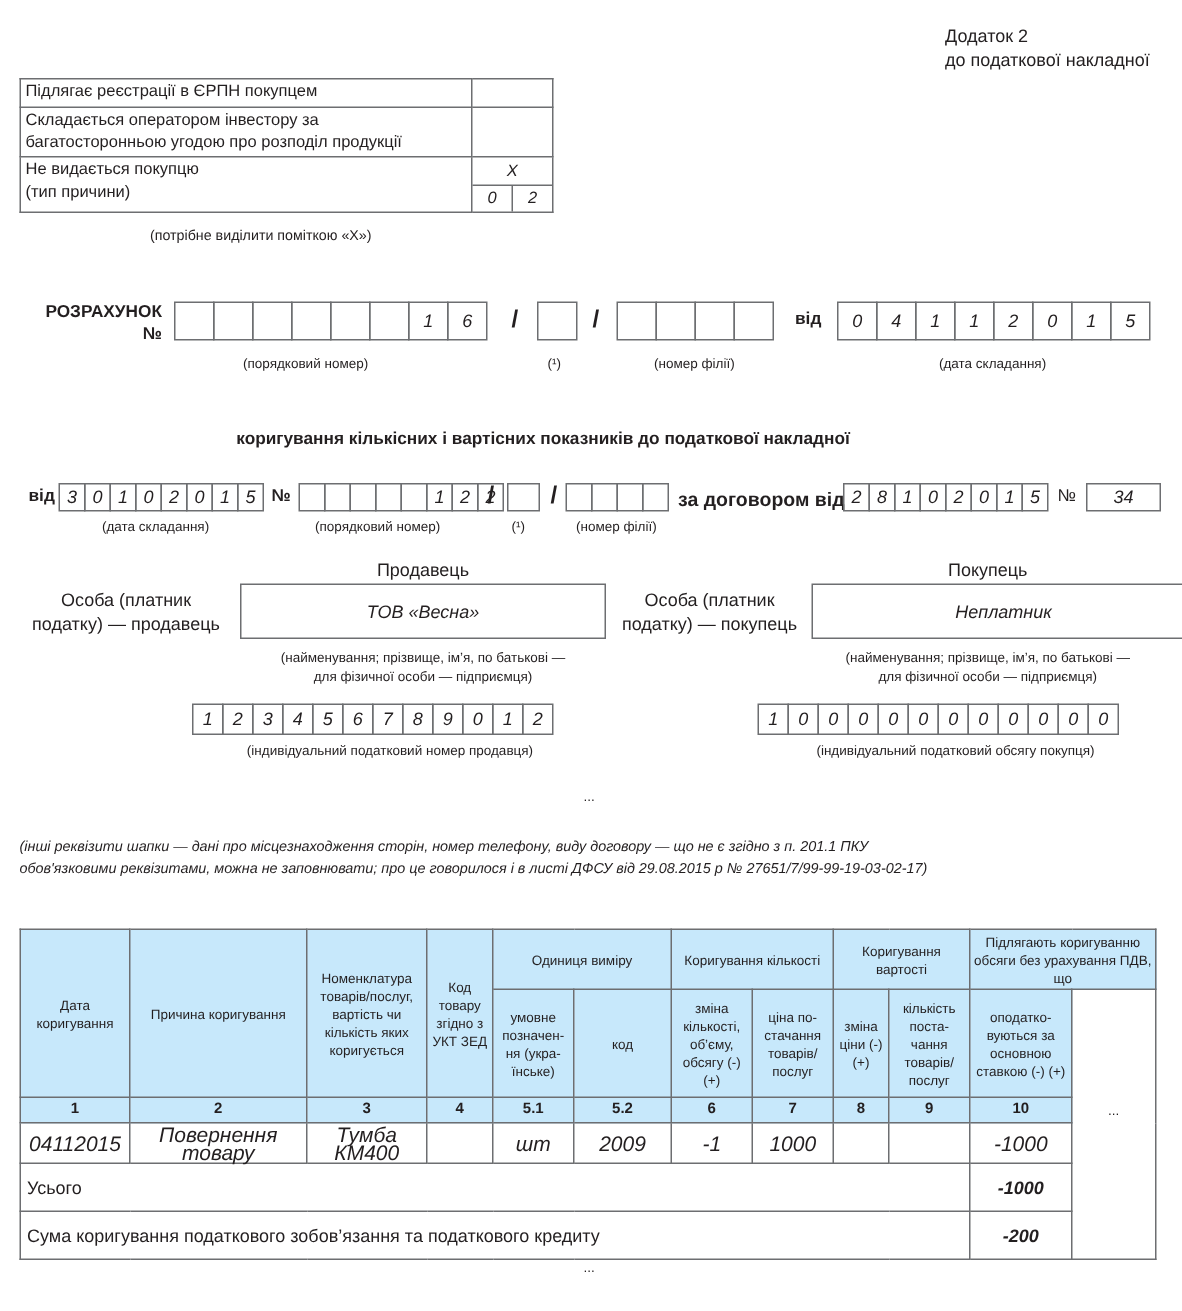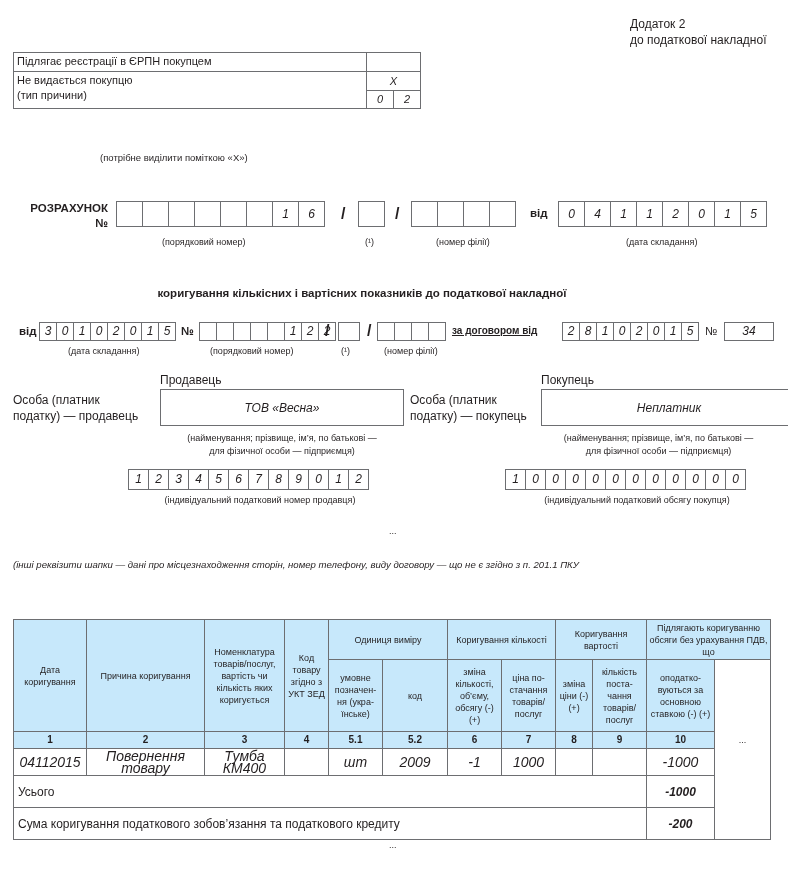--- a/index.html
+++ b/index.html
@@ -5,21 +5,21 @@
   * { box-sizing: border-box; margin: 0; padding: 0; }
   html, body { width: 788px; height: 874px; background: #ffffff; overflow: hidden; }
   body { position: relative; font-family: "Liberation Sans", "DejaVu Sans", sans-serif; color: #231f20; font-size: 11px; }
   .abs { position: absolute; }
   .bold { font-weight: bold; }
 
   
   #appendix { left: 630px; top: 16px; font-size: 12px; line-height: 16px; }
 
   
-  #reg-table { left: 13px; top: 52px; width: 408px; border-collapse: collapse; border-radius: 21px; }
+  #reg-table { left: 13px; top: 52px; width: 356px; border-collapse: collapse; border-radius: 21px; }
   #reg-table td { border: 1px solid #6d6e71; font-size: 11px; line-height: 15px; padding: 1px 3px; vertical-align: top; }
   #reg-table td.v { width: 54px; padding: 0; text-align: center; font-style: italic; }
   .split { display: flex; height: 100%; }
   .split span { flex: 1; text-align: center; font-style: italic; line-height: 17px; }
   .split span + span { border-left: 1px solid #6d6e71; }
   #reg-note { left: 100px; top: 152px; font-size: 9.5px; }
 
   
   .cells { display: flex; }
   .cell { border: 1px solid #6d6e71; margin-left: -1px; text-align: center; font-style: italic; }
@@ -27,21 +27,21 @@
 
   .big .cell { width: 27px; height: 26px; line-height: 24px; font-size: 12px; }
   .mid .cell { width: 18px; height: 19px; line-height: 17px; font-size: 12px; }
   .inn .cell { width: 21px; height: 21px; line-height: 19px; font-size: 12px; }
 
   .slash { font-weight: bold; font-size: 16px; }
   .cap { font-size: 9px; color: #231f20; }
 
   #title { left: 0; width: 724px; top: 287px; text-align: center; font-weight: bold; font-size: 11.5px; }
 
-  .party-label { font-size: 12px; text-align: left; line-height: 16px; }
+  .party-label { font-size: 12px; text-align: center; line-height: 16px; }
   .party-box { border: 1px solid #6d6e71; height: 37px; display: flex; align-items: center; justify-content: center; font-style: italic; font-size: 12px; }
   .party-note { font-size: 9px; text-align: center; line-height: 13px; }
 
   #footnote { left: 13px; top: 557px; font-size: 9.6px; font-style: italic; line-height: 15px; }
 
   
   #main-table { left: 13px; top: 619px; border-collapse: collapse; font-size: 9px; }
   #main-table td { border: 1px solid #6d6e71; text-align: center; vertical-align: middle; padding: 1px 2px; line-height: 12px; }
   #main-table .hd { background: #c7e8fb; }
   #main-table .num { font-weight: bold; font-size: 10px; height: 17px; }
@@ -57,20 +57,27 @@
 
 <div id="appendix" class="abs">
   <div>Додаток 2</div>
   <div>до податкової накладної</div>
 </div>
 
 <table id="reg-table" class="abs">
   <tbody>
       <tr>
     <td style="height:19px">Підлягає реєстрації в ЄРПН покупцем</td>
+    <td class="v"></td>
+  </tr>
+  <tr>
+    <td>
+      <div>Складається оператором інвестору за</div>
+      <div>багатосторонньою угодою про розподіл продукції</div>
+    </td>
     <td class="v"></td>
   </tr>
   <tr>
     <td>
       <div>Не видається покупцю</div>
       <div>(тип причини)</div>
     </td>
     <td class="v" style="padding:0">
       <div style="height:19px;line-height:19px;border-bottom:1px solid #6d6e71;">X</div>
       <div class="split" style="height:17px">
@@ -156,21 +163,21 @@
 </div>
 <div class="abs cap" style="left:341px;top:346px;">(¹)</div>
 <div class="abs slash" style="left:367px;top:322px;">/</div>
 <div class="abs cells mid" style="left:377px;top:322px;">
   <div class="cell"></div>
   <div class="cell"></div>
   <div class="cell"></div>
   <div class="cell"></div>
 </div>
 <div class="abs cap" style="left:384px;top:346px;">(номер філії)</div>
-<div class="abs bold" style="left:452px;top:325px;font-size:10px;text-decoration:underline;">за договором від</div>
+<div class="abs bold" style="left:452px;top:325px;font-size:13px;">за договором від</div>
 <div class="abs cells mid" style="left:562px;top:322px;">
   <div class="cell">2</div>
   <div class="cell">8</div>
   <div class="cell">1</div>
   <div class="cell">0</div>
   <div class="cell">2</div>
   <div class="cell">0</div>
   <div class="cell">1</div>
   <div class="cell">5</div>
 </div>
@@ -228,20 +235,21 @@
   <div class="cell">0</div>
   <div class="cell">0</div>
   <div class="cell">0</div>
 </div>
 <div class="abs party-note" style="left:505px;top:494px;width:264px;">(індивідуальний податковий обсягу покупця)</div>
 
 <div class="abs dots" style="left:389px;top:526px;">...</div>
 
 <div id="footnote" class="abs">
   <div>(інші реквізити шапки —  дані про місцезнаходження сторін, номер телефону, виду договору — що не є згідно з п. 201.1 ПКУ</div>
+  <div>обов'язковими реквізитами, можна не заповнювати; про це говорилося і в листі ДФСУ від 29.08.2015 р № 27651/7/99-99-19-03-02-17)</div>
 </div>
 
 <table id="main-table" class="abs">
   <colgroup>
     <col style="width:73px">
       <col style="width:118px">
       <col style="width:80px">
       <col style="width:44px">
     <col style="width:54px">
       <col style="width:65px">

